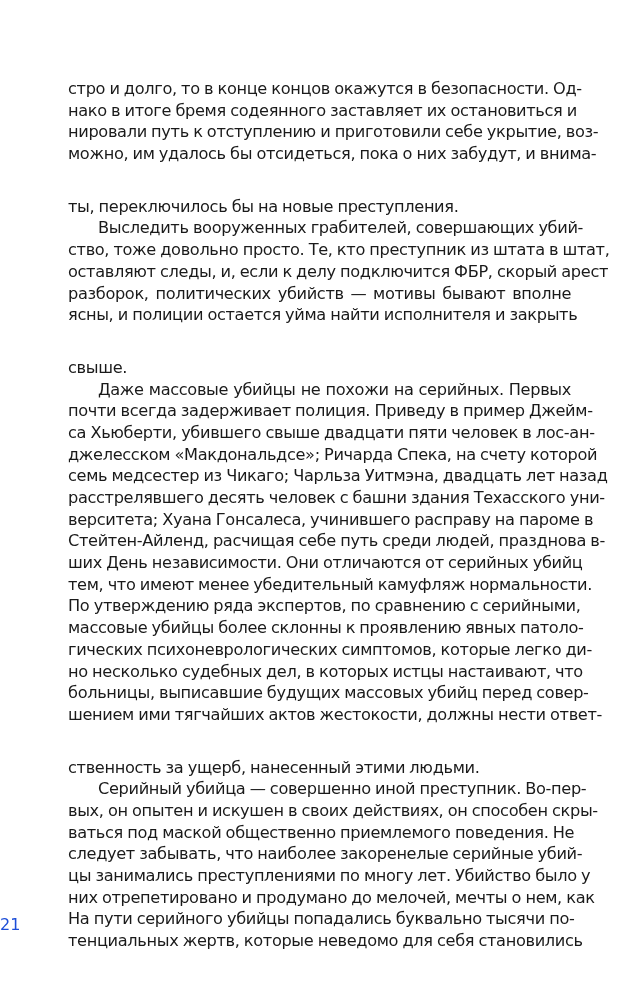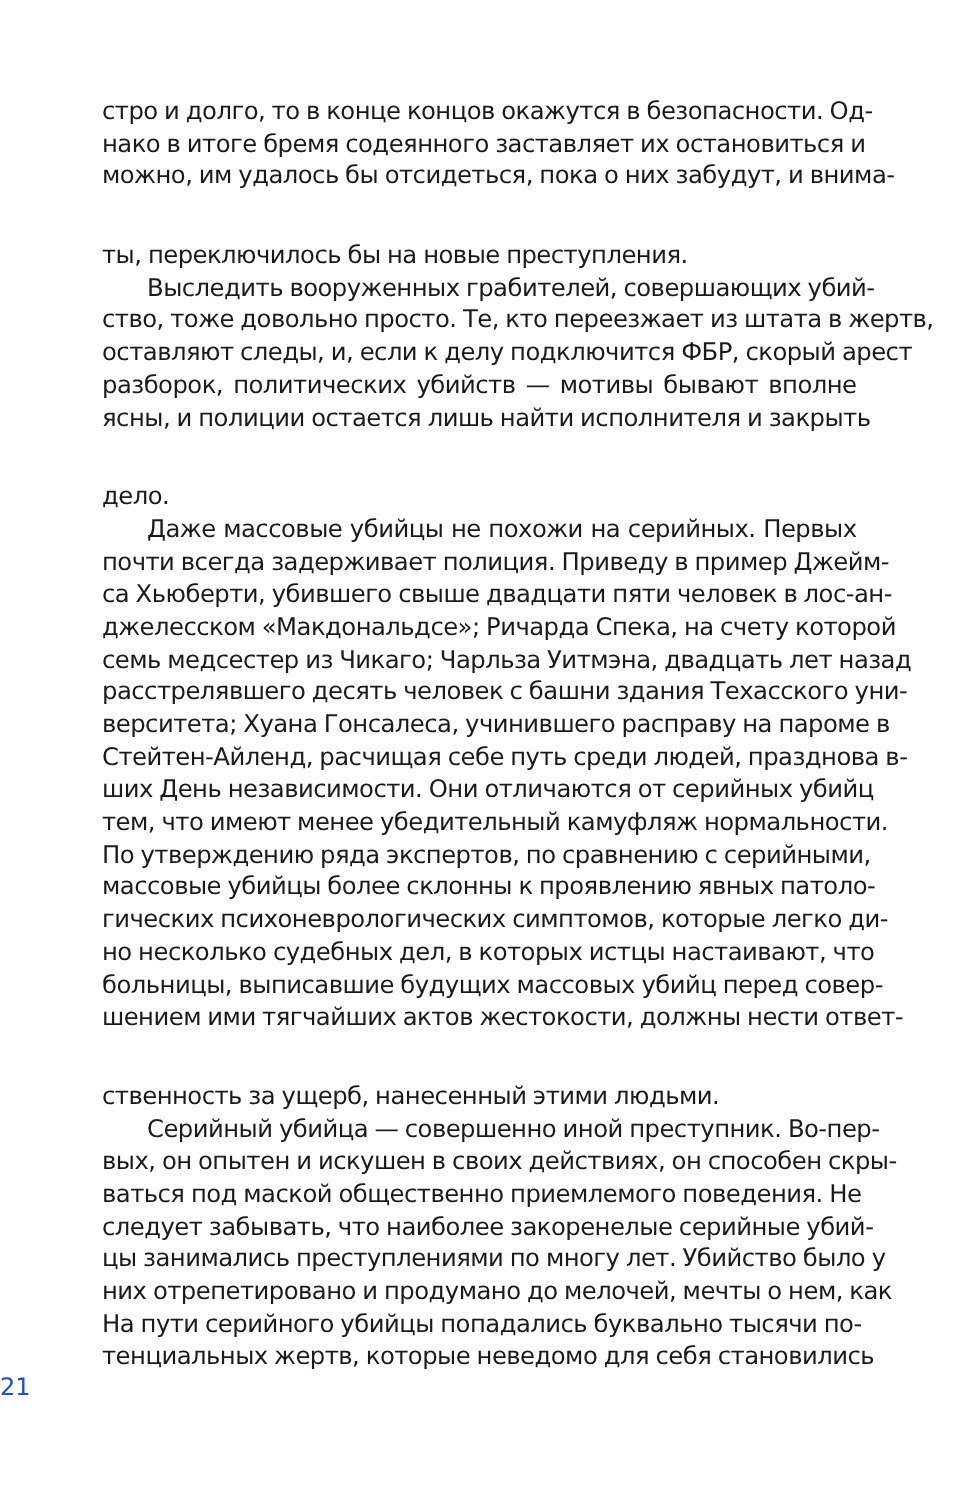--- a/index.html
+++ b/index.html
@@ -1,20 +1,20 @@
 <!DOCTYPE html>
 <html><head>
 <meta charset="utf-8">
 <style>
   html, body { margin: 0; padding: 0; background: #ffffff; }
   body { width: 640px; height: 1000px; position: relative; overflow: hidden; }
   .page {
     position: absolute;
     left: 68px;
-    top: 63px;
+    top: 78px;
     width: 503px;
     font-family: "DejaVu Sans", sans-serif;
     font-size: 16.2px;
     line-height: 21.7px;
     color: #1a1a1a;
     letter-spacing: -0.35px;
     word-spacing: -0.5px;
   }
   .line {
     display: block;
@@ -36,30 +36,31 @@
     color: #1d4ed8;
   }
 </style>
 </head>
 <body>
 
 <div class="page" id="page-body">
     <div>
       <span class="line">стро и долго, то в конце концов окажутся в безопасности. Од-</span>
       <span class="line">нако в итоге бремя содеянного заставляет их остановиться и</span>
+      <span class="line">нировали путь к отступлению и приготовили себе укрытие, воз-</span>
       <span class="line">можно, им удалось бы отсидеться, пока о них забудут, и внима-</span>
       <span class="line last">ты, переключилось бы на новые преступления.</span>
     </div>
     <div>
       <span class="line indent">Выследить вооруженных грабителей, совершающих убий-</span>
-      <span class="line">ство, тоже довольно просто. Те, кто переезжает из штата в жертв,</span>
+      <span class="line">ство, тоже довольно просто. Те, кто преступник из штата в штат,</span>
       <span class="line">оставляют следы, и, если к делу подключится ФБР, скорый арест</span>
       <span class="line">разборок, политических убийств — мотивы бывают вполне</span>
-      <span class="line">ясны, и полиции остается лишь найти исполнителя и закрыть</span>
-      <span class="line last">дело.</span>
+      <span class="line">ясны, и полиции остается уйма найти исполнителя и закрыть</span>
+      <span class="line last">свыше.</span>
     </div>
     <div>
       <span class="line indent">Даже массовые убийцы не похожи на серийных. Первых</span>
       <span class="line">почти всегда задерживает полиция. Приведу в пример Джейм-</span>
       <span class="line">са Хьюберти, убившего свыше двадцати пяти человек в лос-ан-</span>
       <span class="line">джелесском «Макдональдсе»; Ричарда Спека, на счету которой</span>
       <span class="line">семь медсестер из Чикаго; Чарльза Уитмэна, двадцать лет назад</span>
       <span class="line">расстрелявшего десять человек с башни здания Техасского уни-</span>
       <span class="line">верситета; Хуана Гонсалеса, учинившего расправу на пароме в</span>
       <span class="line">Стейтен-Айленд, расчищая себе путь среди людей, празднова в-</span>

